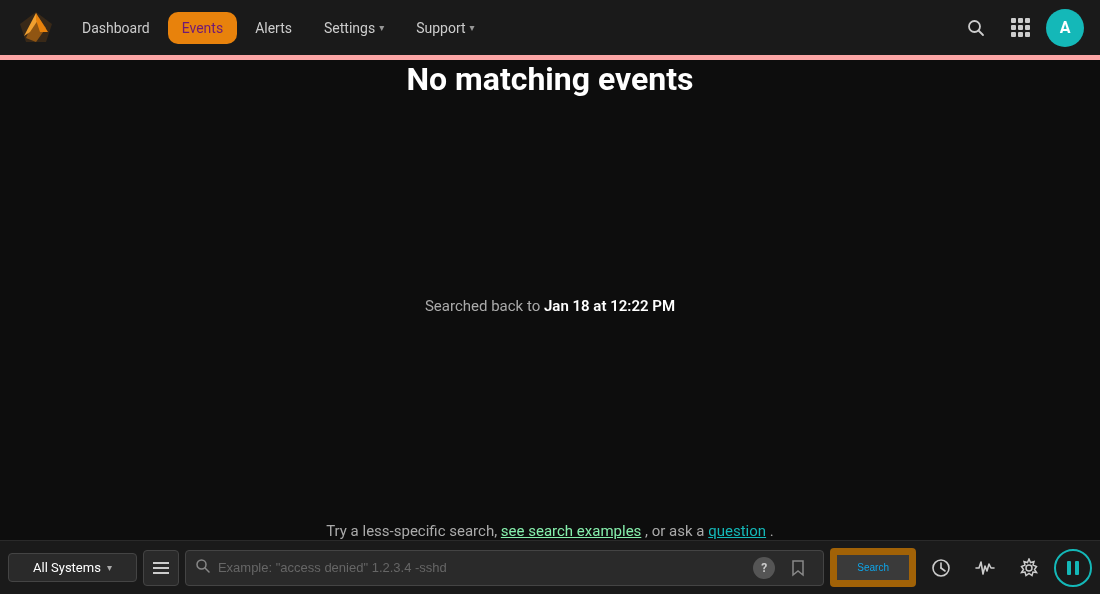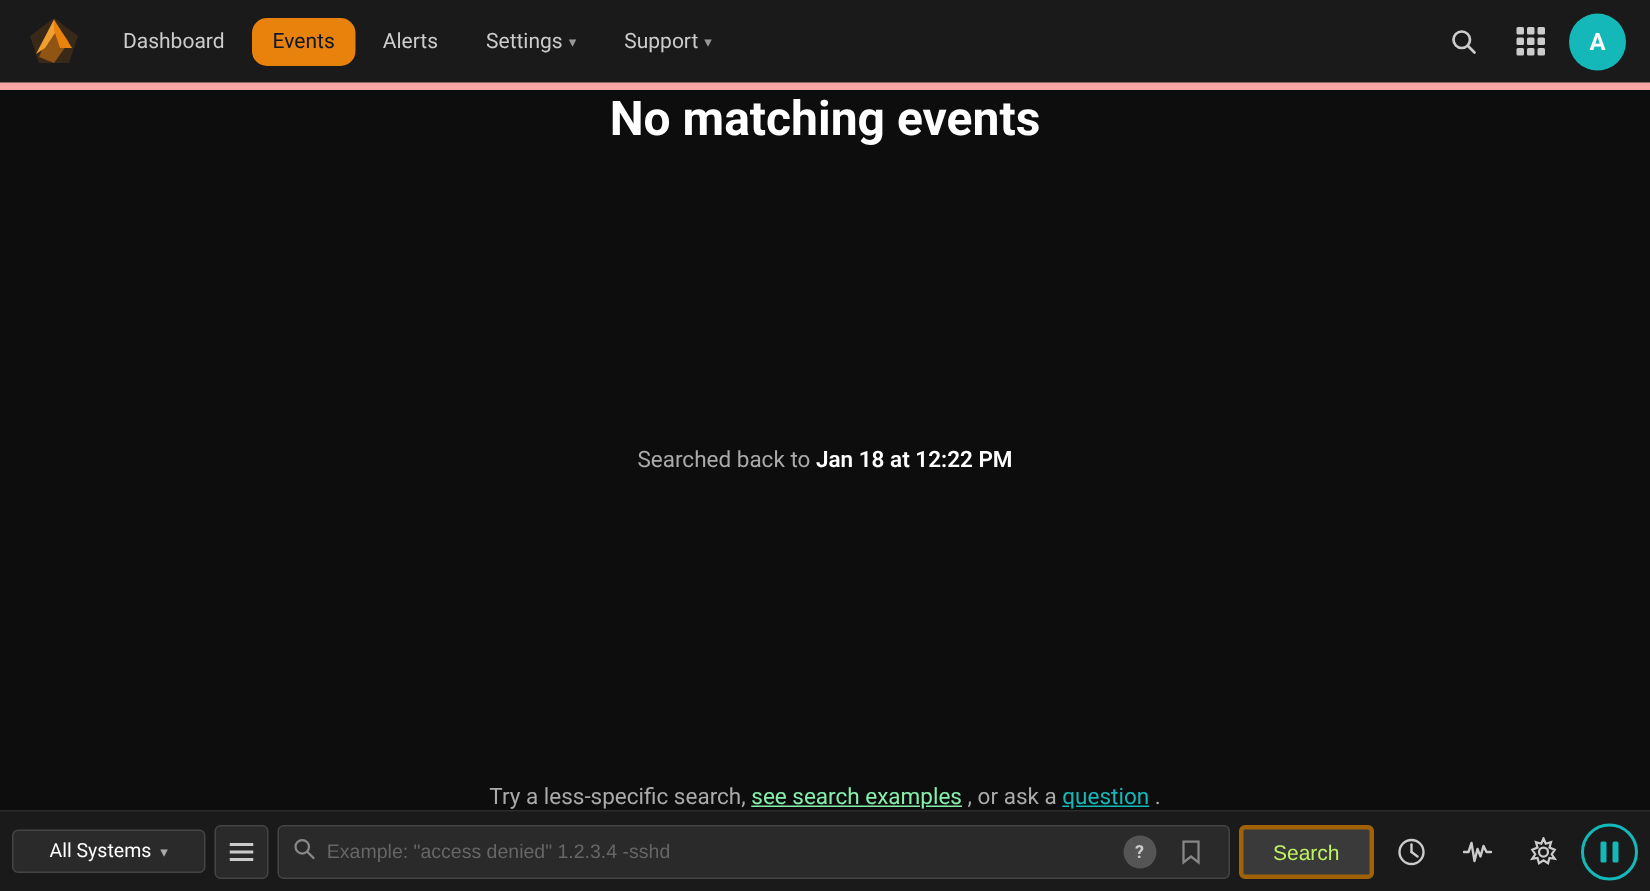--- a/index.html
+++ b/index.html
@@ -44,21 +44,21 @@
       cursor: pointer;
       font-size: 14px;
       color: #ccc;
       white-space: nowrap;
       display: flex;
       align-items: center;
       gap: 4px;
     }
     .nav-item.active {
       background: #e8820c;
-      color: #0f172a;
+      color: #701a75;
       border-radius: 10px;
     }
     .nav-right {
       margin-left: auto;
       display: flex;
       align-items: center;
       gap: 8px;
     }
     .nav-icon-btn {
       width: 36px;
@@ -213,24 +213,24 @@
       display: flex;
       align-items: center;
       justify-content: center;
       cursor: pointer;
       color: #888;
       font-size: 16px;
     }
     .search-btn {
       padding: 7px 20px;
       background: #3a3a3a;
-      border: 3px solid #a16207;
-      border-radius: 4px;
-      color: #bef264;
-      font-size: 14px;
+      border: 7px solid #a16207;
+      border-radius: 4px;
+      color: #0ea5e9;
+      font-size: 10px;
       cursor: pointer;
       white-space: nowrap;
     }
     .bar-icon-btn {
       width: 38px;
       height: 38px;
       display: flex;
       align-items: center;
       justify-content: center;
       cursor: pointer;

